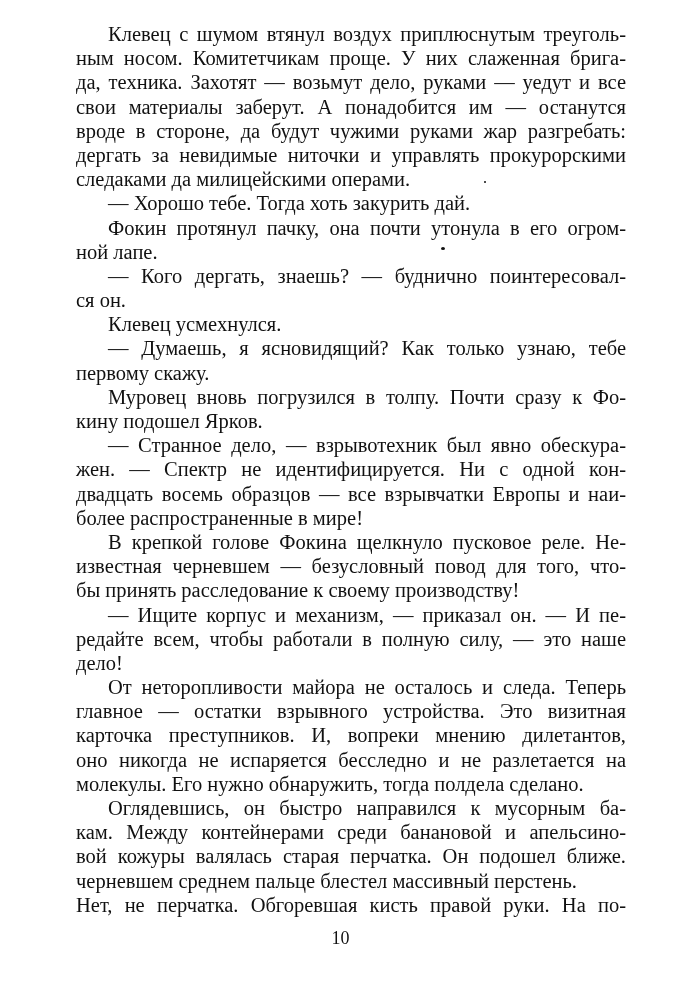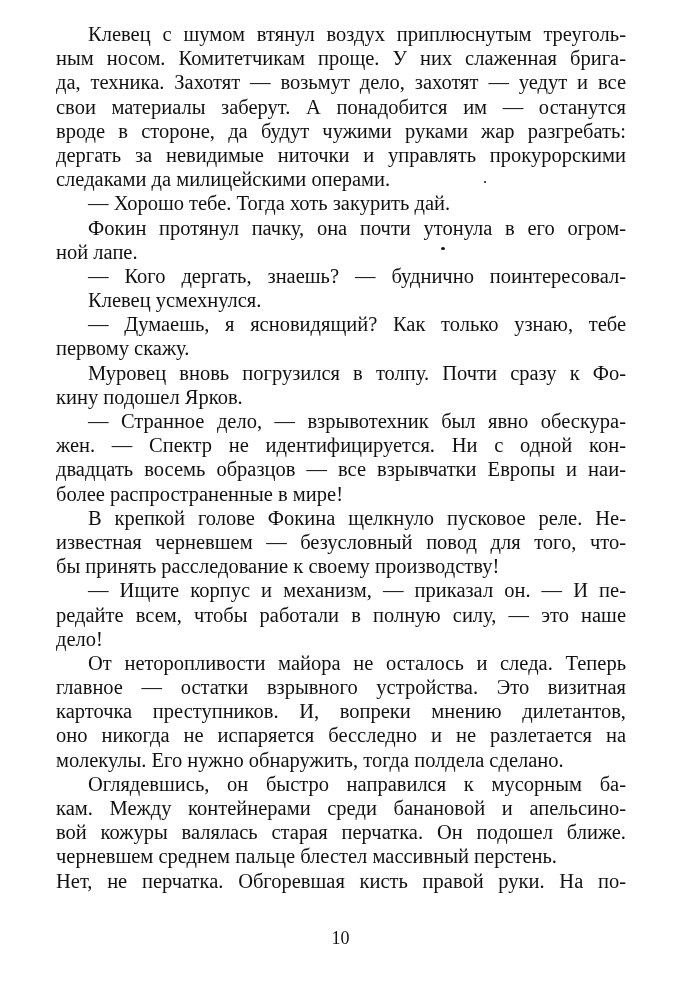--- a/index.html
+++ b/index.html
@@ -2,45 +2,46 @@
 <html><head>
 <meta charset="utf-8">
 <style>
   html, body { margin: 0; padding: 0; background: #ffffff; }
   body { width: 681px; height: 1000px; position: relative; overflow: hidden; }
   .page {
     position: absolute; left: 56px; top: 22px; width: 570px;
     font-family: "Liberation Serif", serif;
     font-size: 20.5px; line-height: 24.2px; color: #111111;
   }
-  .line { display: block; white-space: nowrap; text-align: justify; text-align-last: justify; height: 24.2px; }
+  .line { display: block; white-space: nowrap; text-align: justify; text-align-last: justify; height: 24.2px; margin-left: 20px; }
   .line.last { text-align-last: left; }
   .line.indent { padding-left: 32px; }
   .page-number {
     position: absolute; left: 0; width: 681px; top: 928px; text-align: center;
     font-family: "Liberation Serif", serif; font-size: 18px; color: #111111;
     box-sizing: border-box;
   }
   .speck { position: absolute; background: #111; border-radius: 50%; }
 </style>
 </head>
 <body>
 
 <div class="page">
   <span class="line indent">Клевец с шумом втянул воздух приплюснутым треуголь-</span>
   <span class="line">ным носом. Комитетчикам проще. У них слаженная брига-</span>
-  <span class="line">да, техника. Захотят — возьмут дело, захотят — уедут и все</span>
+  <span class="line">да, техника. Захотят — возьмут дело, руками — уедут и все</span>
   <span class="line">свои материалы заберут. А понадобится им — останутся</span>
   <span class="line">вроде в стороне, да будут чужими руками жар разгребать:</span>
   <span class="line">дергать за невидимые ниточки и управлять прокурорскими</span>
   <span class="line last">следаками да милицейскими операми.</span>
   <span class="line indent last">— Хорошо тебе. Тогда хоть закурить дай.</span>
   <span class="line indent">Фокин протянул пачку, она почти утонула в его огром-</span>
   <span class="line last">ной лапе.</span>
   <span class="line indent">— Кого дергать, знаешь? — буднично поинтересовал-</span>
+  <span class="line last">ся он.</span>
   <span class="line indent last">Клевец усмехнулся.</span>
   <span class="line indent">— Думаешь, я ясновидящий? Как только узнаю, тебе</span>
   <span class="line last">первому скажу.</span>
   <span class="line indent">Муровец вновь погрузился в толпу. Почти сразу к Фо-</span>
   <span class="line last">кину подошел Ярков.</span>
   <span class="line indent">— Странное дело, — взрывотехник был явно обескура-</span>
   <span class="line">жен. — Спектр не идентифицируется. Ни с одной кон-</span>
   <span class="line">двадцать восемь образцов — все взрывчатки Европы и наи-</span>
   <span class="line last">более распространенные в мире!</span>
   <span class="line indent">В крепкой голове Фокина щелкнуло пусковое реле. Не-</span>

